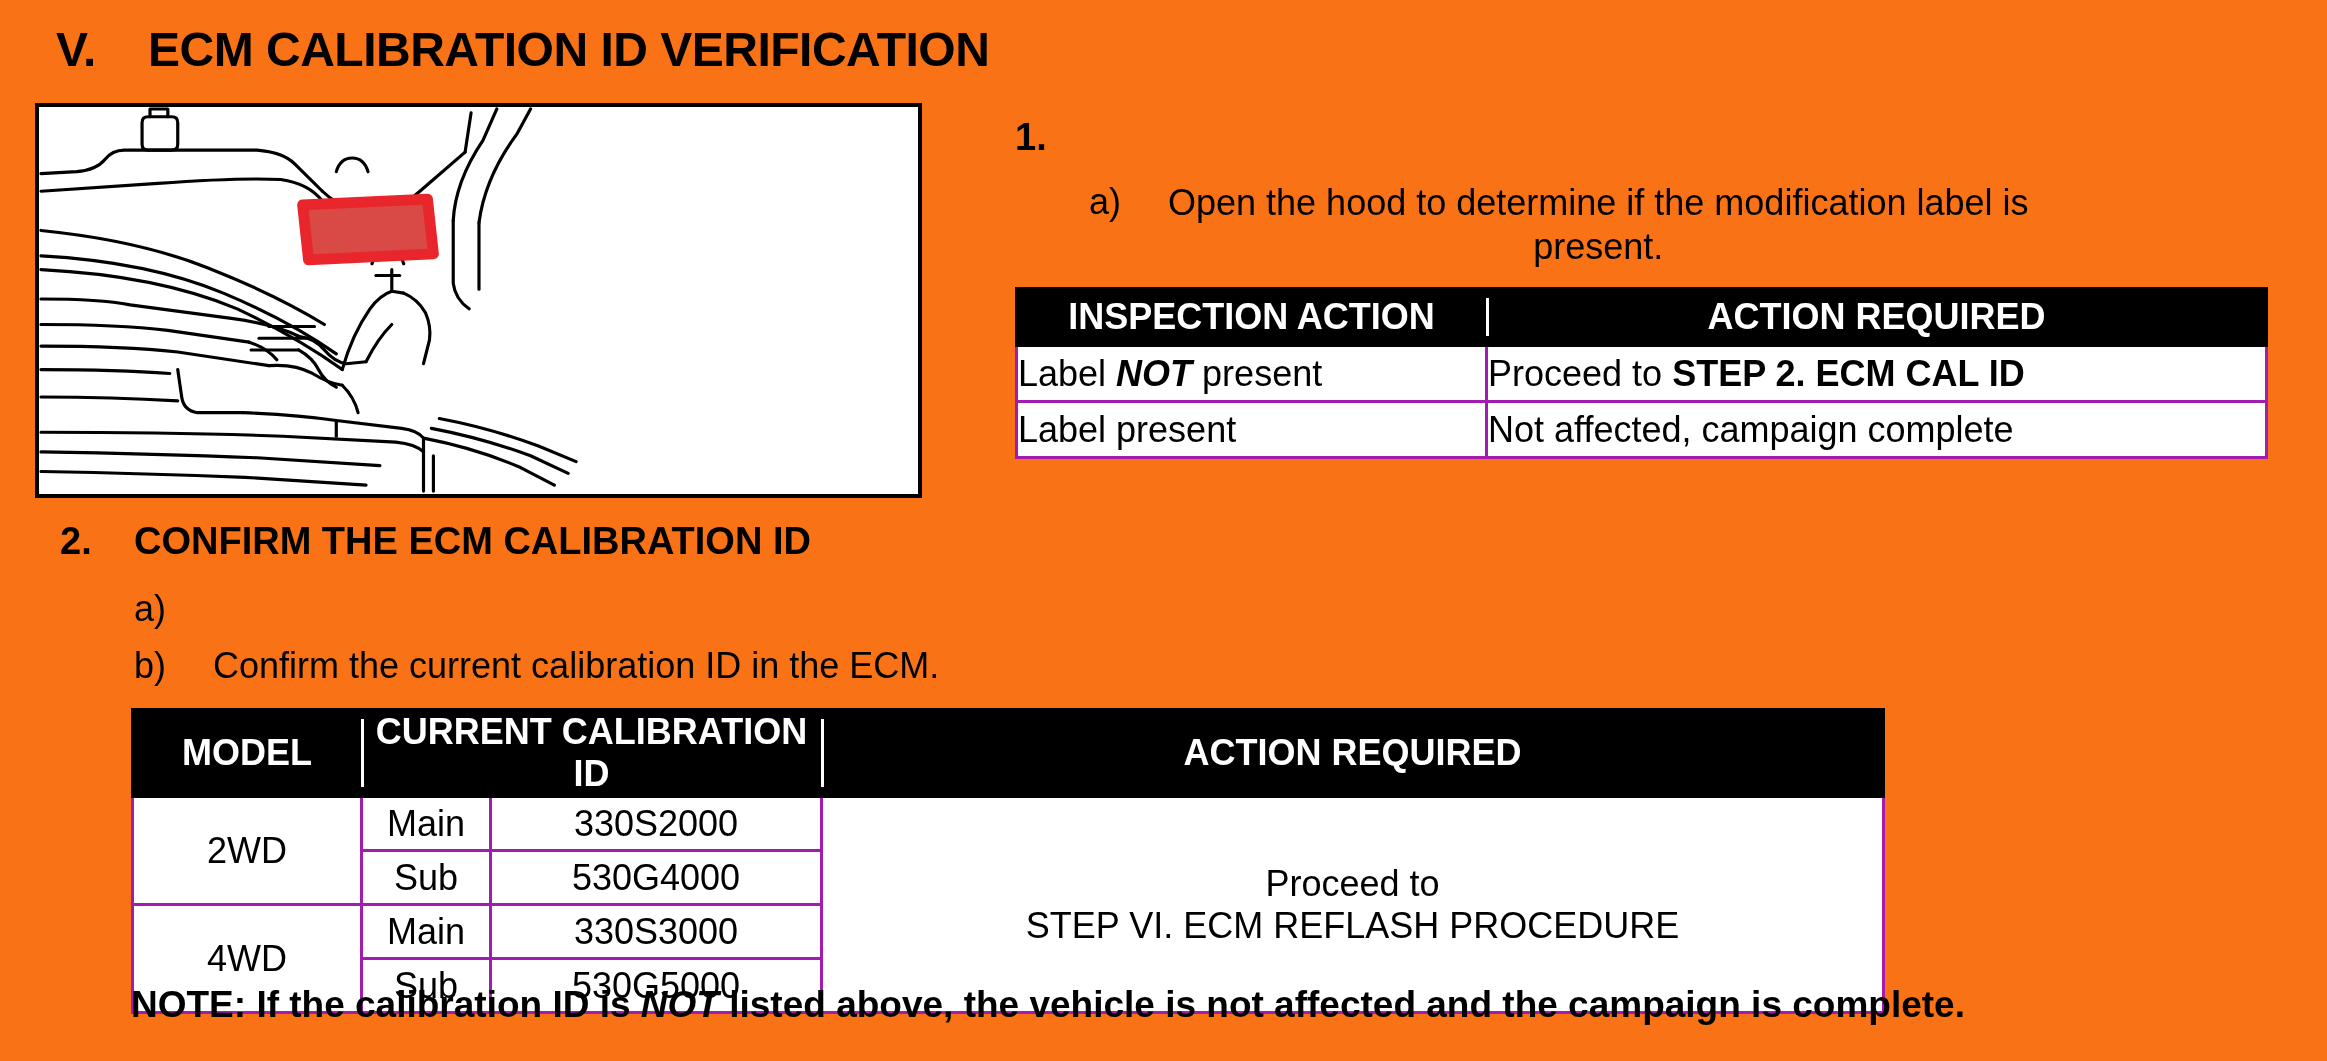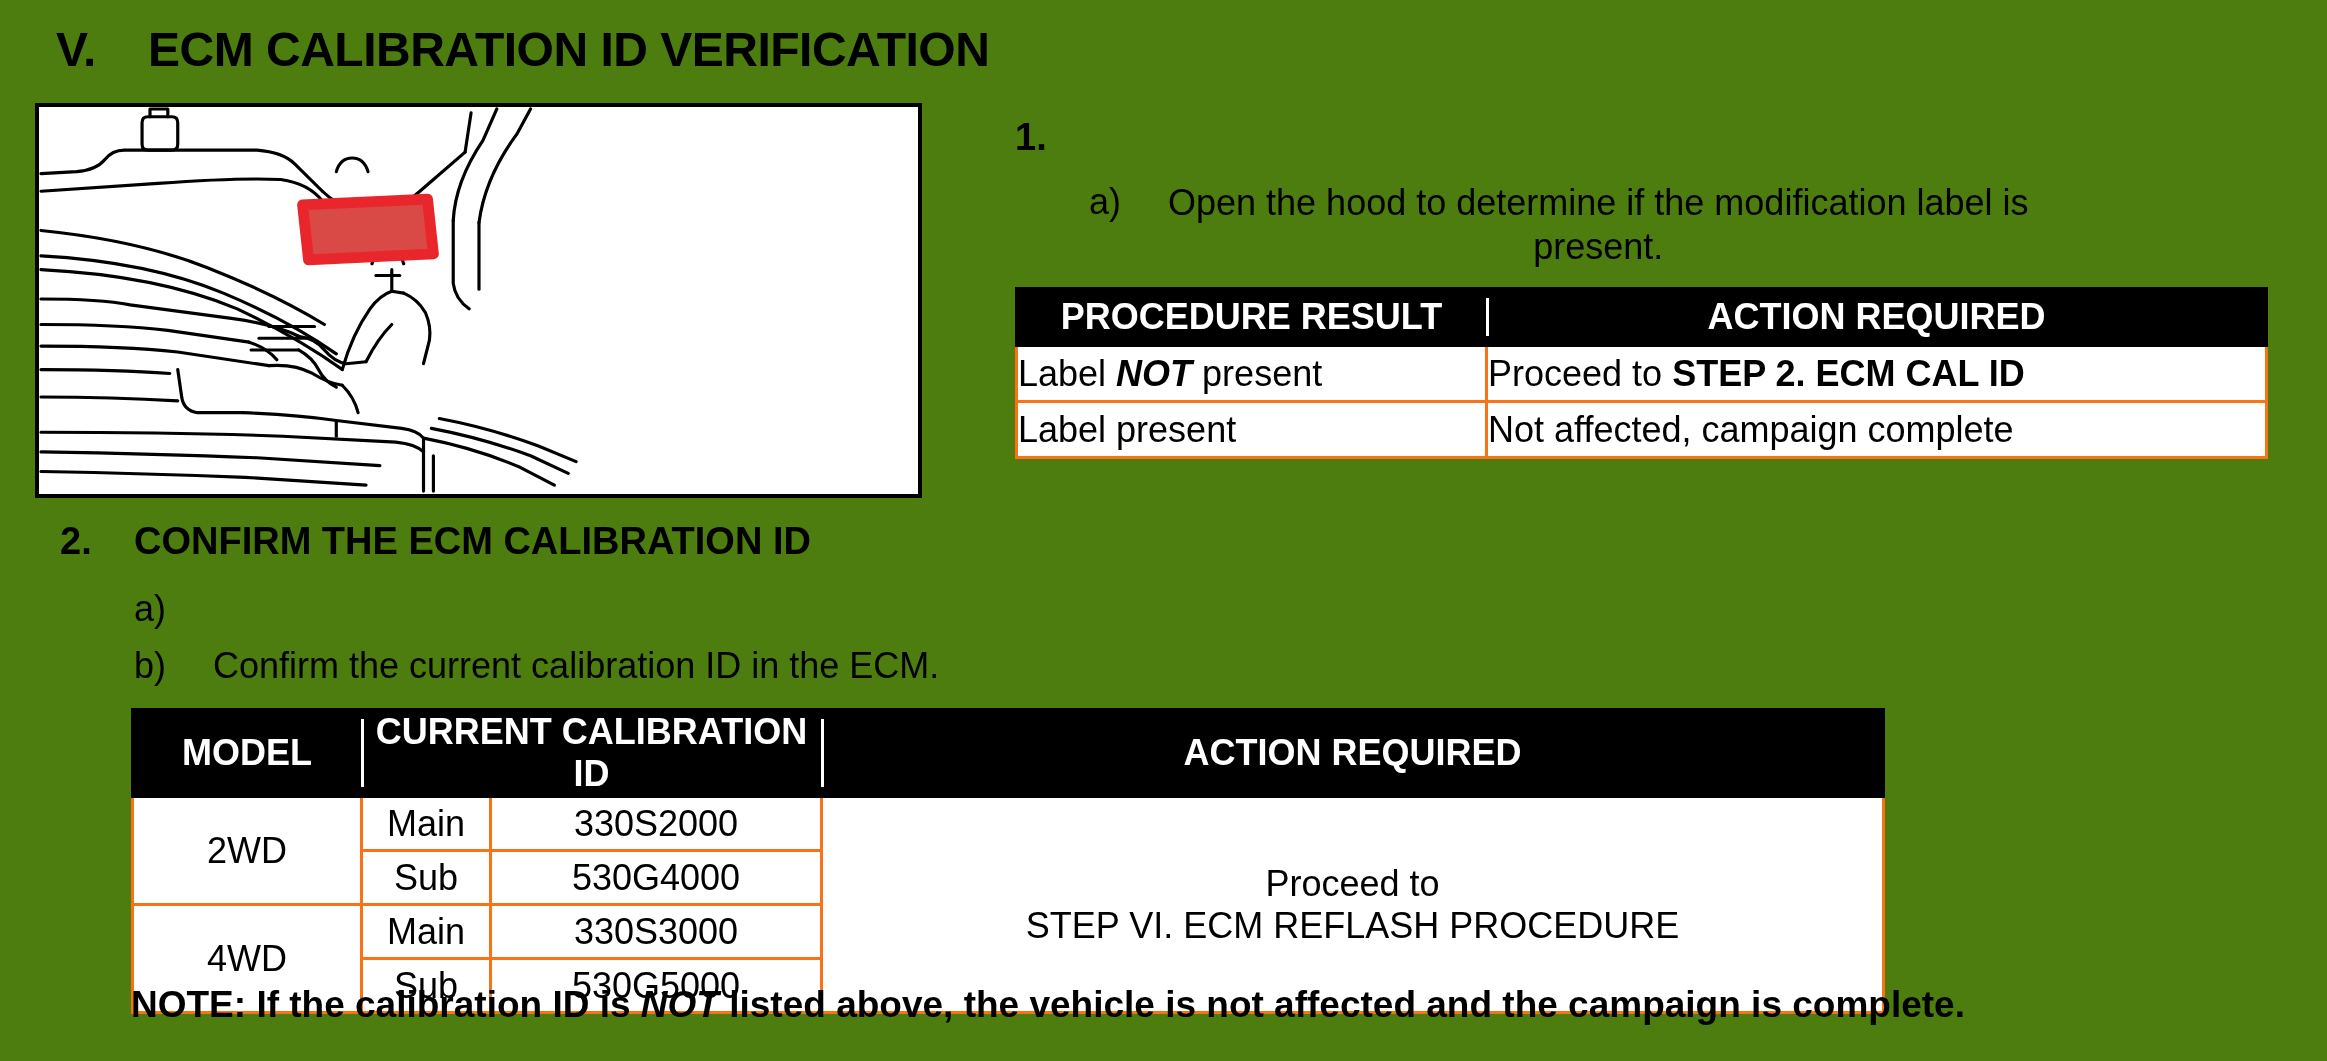--- a/index.html
+++ b/index.html
@@ -8,21 +8,21 @@
     background: #ffffff;
   }
   body {
     font-family: "Liberation Sans", sans-serif;
     color: #000000;
   }
   #page {
     position: relative;
     width: 2327px;
     height: 1061px;
-    background: #4d7c0f;
+    background: #f97316;
     overflow: hidden;
   }
 
   
   .section-title {
     position: absolute;
     left: 56px;
     top: 22px;
     font-size: 48px;
     font-weight: bold;
@@ -81,21 +81,21 @@
   }
 
   
   .dtable {
     position: absolute;
     border-collapse: collapse;
     table-layout: fixed;
     background: #ffffff;
   }
   .dtable td, .dtable th {
-    border: 3px solid #f97316;
+    border: 3px solid #a21caf;
     padding: 0;
     font-weight: normal;
     font-size: 36px;
     vertical-align: middle;
   }
   .dtable thead th {
     background: #000000;
     color: #ffffff;
     font-weight: bold;
     text-align: center;
@@ -236,21 +236,21 @@
     <div>present.</div>
   </div>
 
   <table class="dtable" id="table-inspection">
     <colgroup>
         <col style="width:470px">
         <col style="width:780px">
       </colgroup>
     <thead>
       <tr>
-        <th class="center">PROCEDURE RESULT</th>
+        <th class="center">INSPECTION ACTION</th>
         <th class="center">ACTION REQUIRED</th>
       </tr>
     </thead>
     <tbody>
       <tr>
         <td class="pad-l"><span>Label </span><i class="bi">NOT</i><span> present</span></td>
         <td class="pad-l"><span>Proceed to </span><b class="b">STEP 2. ECM CAL ID</b><span></span></td>
       </tr>
       <tr>
         <td class="pad-l"><span>Label present</span></td>

